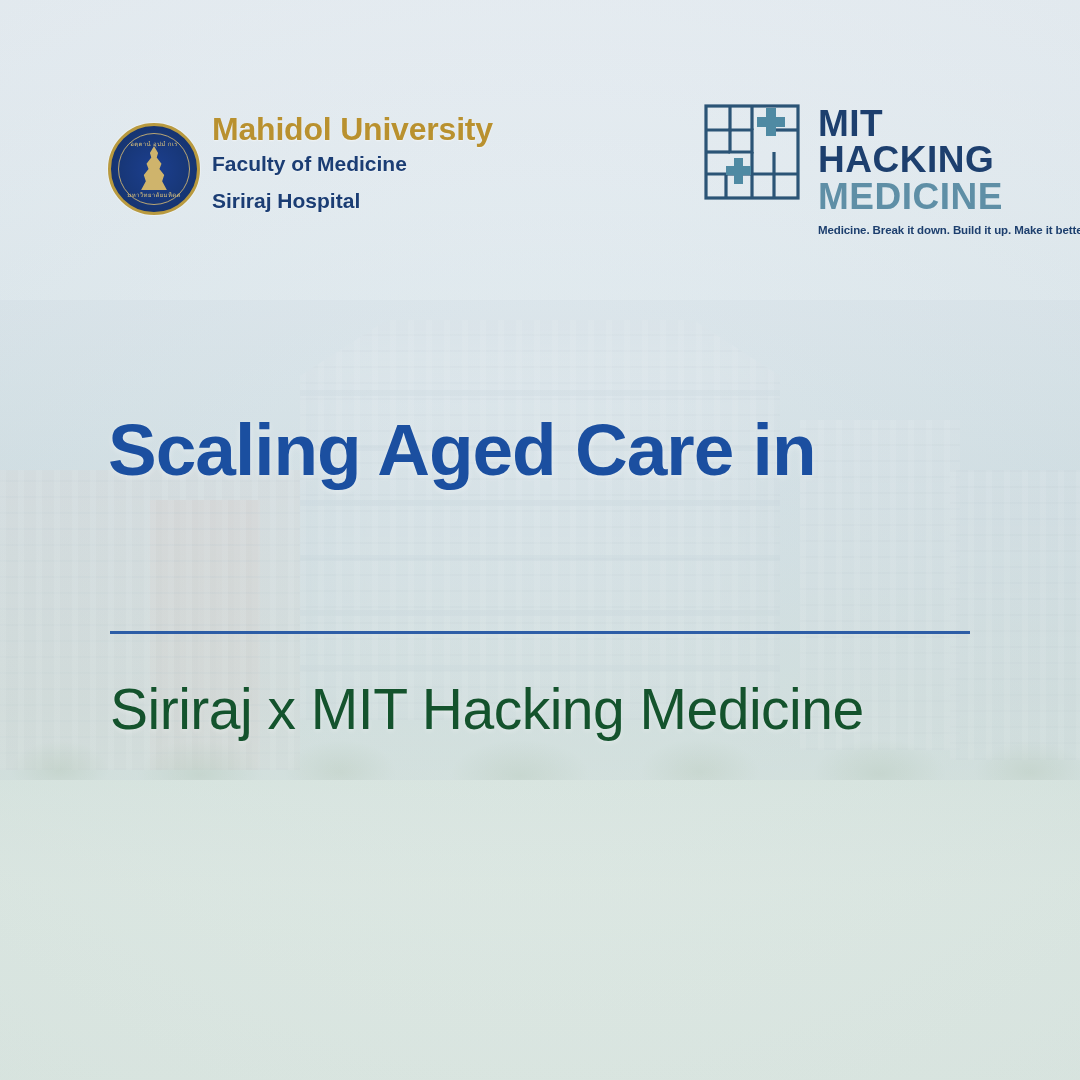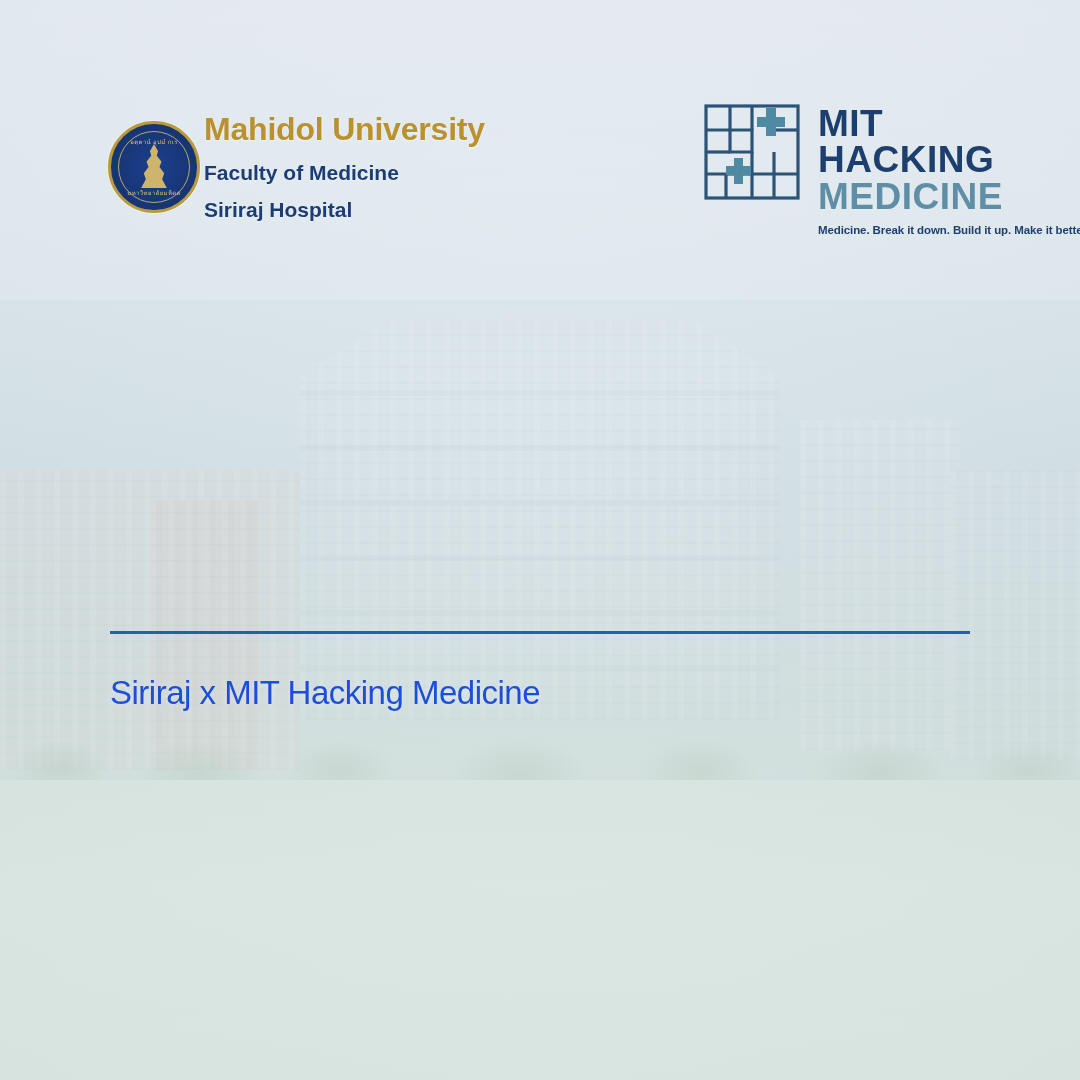--- a/index.html
+++ b/index.html
@@ -104,21 +104,21 @@
     background: radial-gradient(ellipse 95% 80% at 50% 45%, rgba(255,255,255,0.12) 0%, rgba(190,205,205,0.18) 100%);
   }
 
   
   .content { position: absolute; inset: 0; }
 
   
   .logo-mahidol {
     position: absolute;
     left: 108px; top: 110px;
-    display: flex; align-items: center; gap: 4px;
+    display: flex; align-items: flex-end; gap: 12px;
   }
   .seal {
     width: 92px; height: 92px; border-radius: 50%;
     background: radial-gradient(circle at 50% 50%, #1c3f8f 0%, #173675 62%, #13306a 100%);
     border: 3px solid #b99a3f;
     position: relative;
     flex: none;
     box-shadow: 0 0 0 1px rgba(255,255,255,0.35);
   }
   .seal .inner-ring {
@@ -142,21 +142,21 @@
   .seal .bot-text { bottom: 12px; }
 
   .mahidol-text { padding-top: 2px; }
   .mahidol-title {
     font-size: 32px; font-weight: bold; color: #b9912f;
     line-height: 1.1; letter-spacing: -0.2px;
     text-shadow: 0 1px 2px rgba(255,255,255,0.5);
   }
   .mahidol-sub {
     font-size: 21px; font-weight: bold; color: #1b3d74;
-    line-height: 1.28; margin-top: 13px;
+    line-height: 1.28; margin-top: 4px;
     text-shadow: 0 1px 2px rgba(255,255,255,0.4);
   }
 
   
   .logo-mithm {
     position: absolute;
     left: 700px; top: 100px;
     display: flex; align-items: flex-start; gap: 14px;
   }
   .mithm-mark {
@@ -193,22 +193,22 @@
   .rule {
     position: absolute;
     left: 110px; top: 631px;
     width: 860px; height: 3px;
     background: #1b4fa0;
     opacity: 0.9;
   }
   .subtitle {
     position: absolute;
     left: 110px; top: 672px;
-    color: #1d4ed8;
-    font-size: 33px;
+    color: #14532d;
+    font-size: 57px;
     line-height: 1.3;
     letter-spacing: -0.5px;
     text-shadow: 0 2px 5px rgba(255,255,255,0.3);
     text-align: center;
   }
 </style>
 </head>
 <body>
 
 <div id="poster">
@@ -285,20 +285,21 @@
       </svg>
       <div class="mithm-wordmark">
         <div class="mithm-line mithm-mit">MIT</div>
         <div class="mithm-line mithm-hacking">HACKING</div>
         <div class="mithm-line mithm-medicine">MEDICINE</div>
         <div class="mithm-tagline">Medicine. Break it down. Build it up. Make it better.</div>
       </div>
     </div>
 
     <div class="headline">
+      <div>Scaling Aged Care in</div>
     </div>
 
     <div class="rule"></div>
 
     <div class="subtitle">Siriraj x MIT Hacking Medicine</div>
 
   </div>
 </div>
 
 </body></html>

